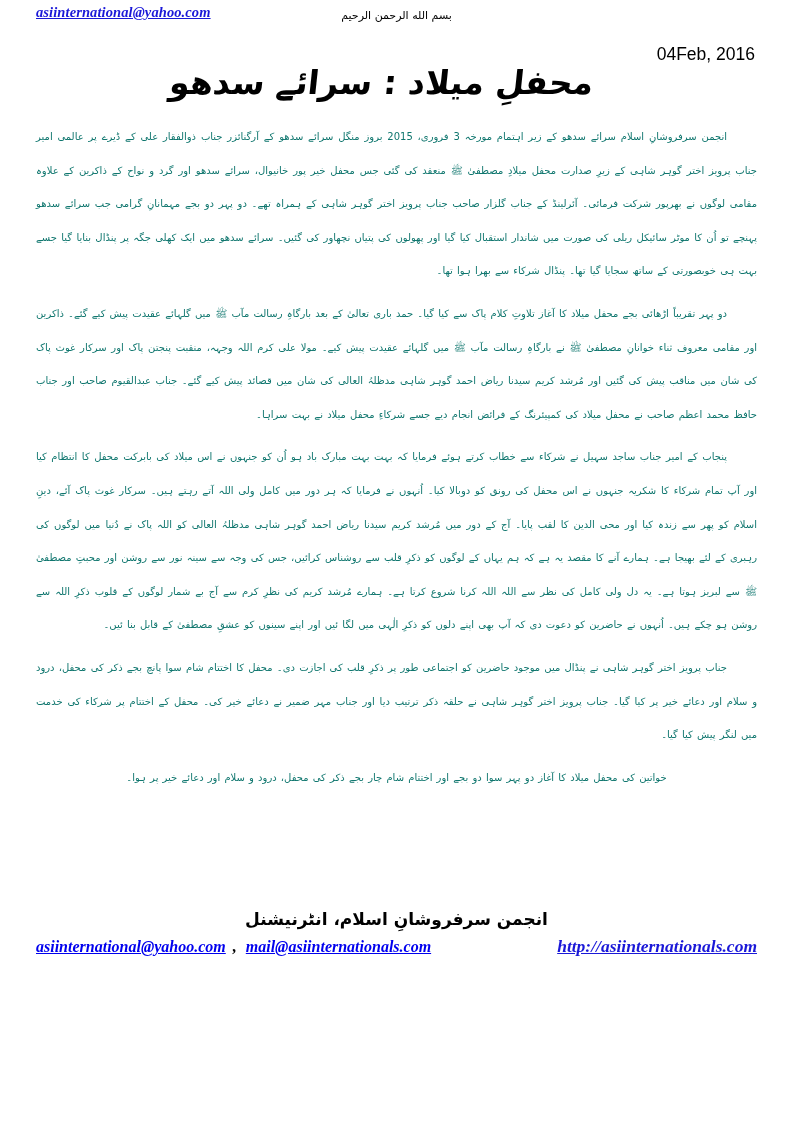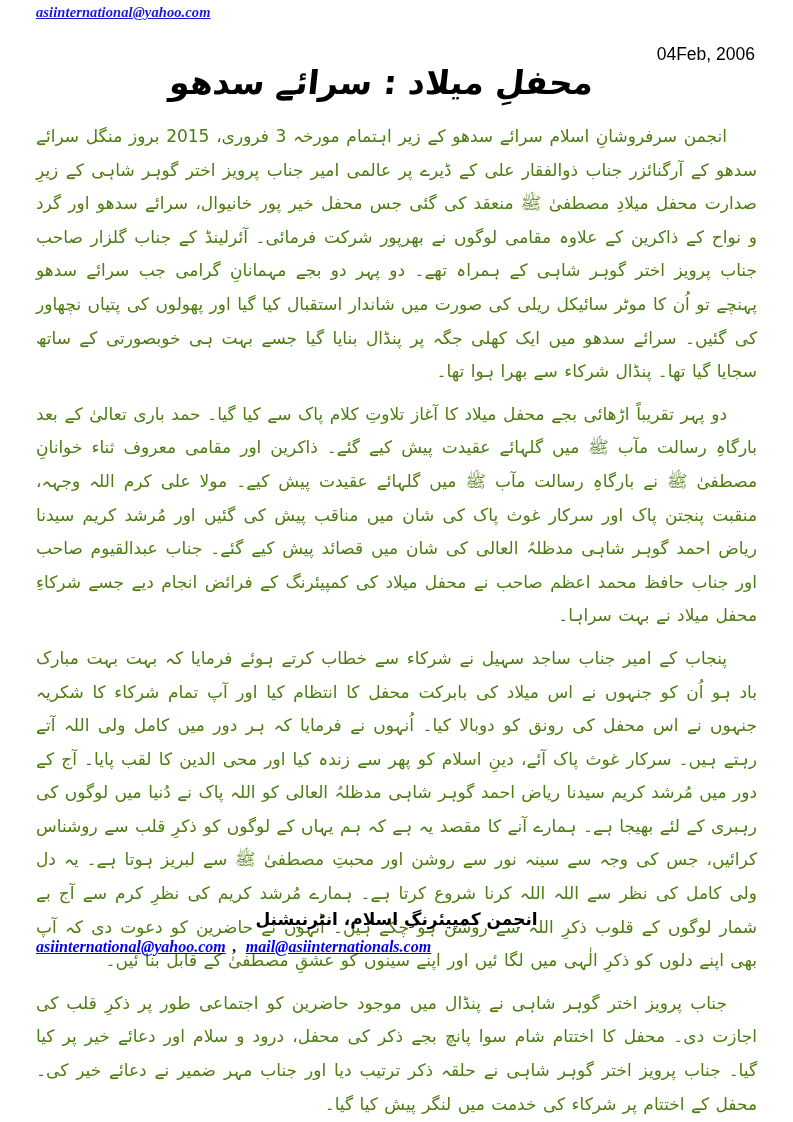--- a/index.html
+++ b/index.html
@@ -93,23 +93,23 @@
   .body-area {
     padding: 0 36px;
     box-sizing: border-box;
     margin-top: 16px;
   }
   .para {
     direction: rtl;
     text-align: justify;
     text-align-last: right;
     font-family: "DejaVu Sans", sans-serif;
-    font-size: 17px;
+    font-size: 10px;
     line-height: 33.6px;
-    color: #4d7c0f;
+    color: #0f766e;
     margin: 0 0 9px 0;
     text-indent: 30px;
     word-spacing: 1px;
   }
   .para.no-indent {
     text-indent: 0;
   }
   .para.centered-last {
     text-align-last: center;
   }
@@ -167,39 +167,41 @@
     color: #1a18d8;
   }
 </style>
 </head>
 <body>
 
 <div class="page">
 
   <div class="header-row">
     <a class="header-email" href="#">asiinternational@yahoo.com</a>
+    <div class="bismillah">بسم الله الرحمن الرحيم</div>
   </div>
 
   <div class="title-band">
     <h1 class="doc-title">محفلِ میلاد : سرائے سدھو</h1>
-    <div class="doc-date">04Feb, 2006</div>
+    <div class="doc-date">04Feb, 2016</div>
   </div>
 
   <div class="body-area">
     <p class="para">انجمن سرفروشانِ اسلام سرائے سدھو کے زیر اہتمام مورخہ 3 فروری، 2015 بروز  منگل سرائے سدھو کے آرگنائزر جناب ذوالفقار علی کے ڈیرے پر عالمی امیر جناب پرویز اختر گوہر شاہی کے زیرِ صدارت محفل میلادِ مصطفیٰ ﷺ منعقد کی گئی جس محفل خیر پور خانیوال، سرائے سدھو اور گرد و نواح کے ذاکرین کے علاوہ مقامی لوگوں نے بھرپور شرکت فرمائی۔ آئرلینڈ کے جناب گلزار صاحب جناب پرویز اختر گوہر شاہی کے ہمراہ تھے۔  دو پہر دو بجے مہمانانِ گرامی جب سرائے سدھو پہنچے تو اُن کا موٹر سائیکل ریلی کی صورت میں شاندار استقبال کیا گیا اور پھولوں کی پتیاں نچھاور کی گئیں۔ سرائے سدھو میں ایک کھلی جگہ پر پنڈال بنایا گیا جسے بہت ہی خوبصورتی کے ساتھ سجایا گیا تھا۔ پنڈال شرکاء سے بھرا ہوا تھا۔</p>
     <p class="para">دو پہر تقریباً اڑھائی بجے محفل میلاد کا آغاز تلاوتِ کلام پاک سے کیا گیا۔ حمد باری تعالیٰ کے بعد بارگاہِ رسالت مآب ﷺ میں گلہائے عقیدت پیش کیے گئے۔ ذاکرین اور مقامی معروف ثناء خوانانِ مصطفیٰ ﷺ نے بارگاہِ رسالت مآب ﷺ میں گلہائے عقیدت پیش کیے۔ مولا علی کرم اللہ وجہہ، منقبت پنجتن پاک اور سرکار غوث پاک کی شان میں مناقب پیش کی گئیں اور مُرشد کریم سیدنا ریاض احمد گوہر شاہی مدظلہُ العالی کی شان میں قصائد پیش کیے گئے۔ جناب عبدالقیوم صاحب اور جناب حافظ محمد اعظم صاحب نے محفل میلاد کی کمپیئرنگ کے فرائض انجام دیے جسے شرکاءِ محفل میلاد نے بہت سراہا۔</p>
     <p class="para">پنجاب کے امیر جناب ساجد سہیل نے شرکاء سے خطاب کرتے ہوئے فرمایا کہ بہت بہت مبارک باد ہو اُن کو جنہوں نے اس میلاد کی بابرکت محفل کا انتظام کیا اور آپ تمام شرکاء کا شکریہ جنہوں نے اس محفل کی رونق کو دوبالا کیا۔ اُنہوں نے  فرمایا کہ ہر دور میں کامل ولی اللہ آتے رہتے ہیں۔ سرکار غوث پاک آئے، دینِ اسلام کو پھر سے زندہ کیا اور محی الدین کا لقب پایا۔ آج کے دور میں مُرشد کریم سیدنا ریاض احمد گوہر شاہی مدظلہُ العالی کو اللہ پاک نے دُنیا میں لوگوں کی رہبری کے لئے بھیجا ہے۔ ہمارے آنے کا مقصد یہ ہے کہ ہم یہاں کے لوگوں کو ذکرِ قلب سے روشناس کرائیں، جس کی وجہ سے سینہ نور سے روشن اور محبتِ مصطفیٰ ﷺ سے لبریز ہوتا ہے۔ یہ دل ولی کامل کی نظر سے اللہ اللہ کرنا شروع کرتا ہے۔ ہمارے مُرشد کریم کی نظرِ کرم سے آج بے شمار لوگوں کے قلوب ذکرِ اللہ سے روشن ہو چکے ہیں۔ اُنہوں نے حاضرین کو دعوت دی کہ آپ بھی اپنے دلوں کو ذکرِ الٰہی میں لگا ئیں اور اپنے سینوں کو عشقِ مصطفیٰ کے قابل بنا ئیں۔</p>
     <p class="para">جناب پرویز اختر گوہر شاہی نے پنڈال میں موجود حاضرین کو اجتماعی طور پر ذکرِ قلب کی اجازت دی۔ محفل کا اختتام شام سوا پانچ بجے ذکر کی محفل،  درود و سلام اور دعائے خیر پر کیا گیا۔ جناب پرویز اختر گوہر شاہی نے حلقہ ذکر ترتیب دیا اور جناب مہر ضمیر نے دعائے خیر کی۔ محفل کے اختتام پر شرکاء کی خدمت میں لنگر پیش کیا گیا۔</p>
     <p class="para no-indent centered-last">خواتین کی محفل میلاد کا آغاز دو پہر سوا دو بجے  اور اختتام شام چار بجے  ذکر کی محفل، درود و سلام اور دعائے خیر پر ہوا۔</p>
 
   </div>
 
   <div class="footer">
-    <div class="footer-org">انجمن کمپیئرنگِ اسلام، انٹرنیشنل</div>
+    <div class="footer-org">انجمن سرفروشانِ اسلام، انٹرنیشنل</div>
 
     <div class="footer-links">
       <span class="footer-mails">
         <a href="#">asiinternational@yahoo.com</a><span class="sep">,</span><a href="#">mail@asiinternationals.com</a>
       </span>
+      <a class="footer-url" href="#">http://asiinternationals.com</a>
     </div>
   </div>
 
 </div>
 
 </body></html>

